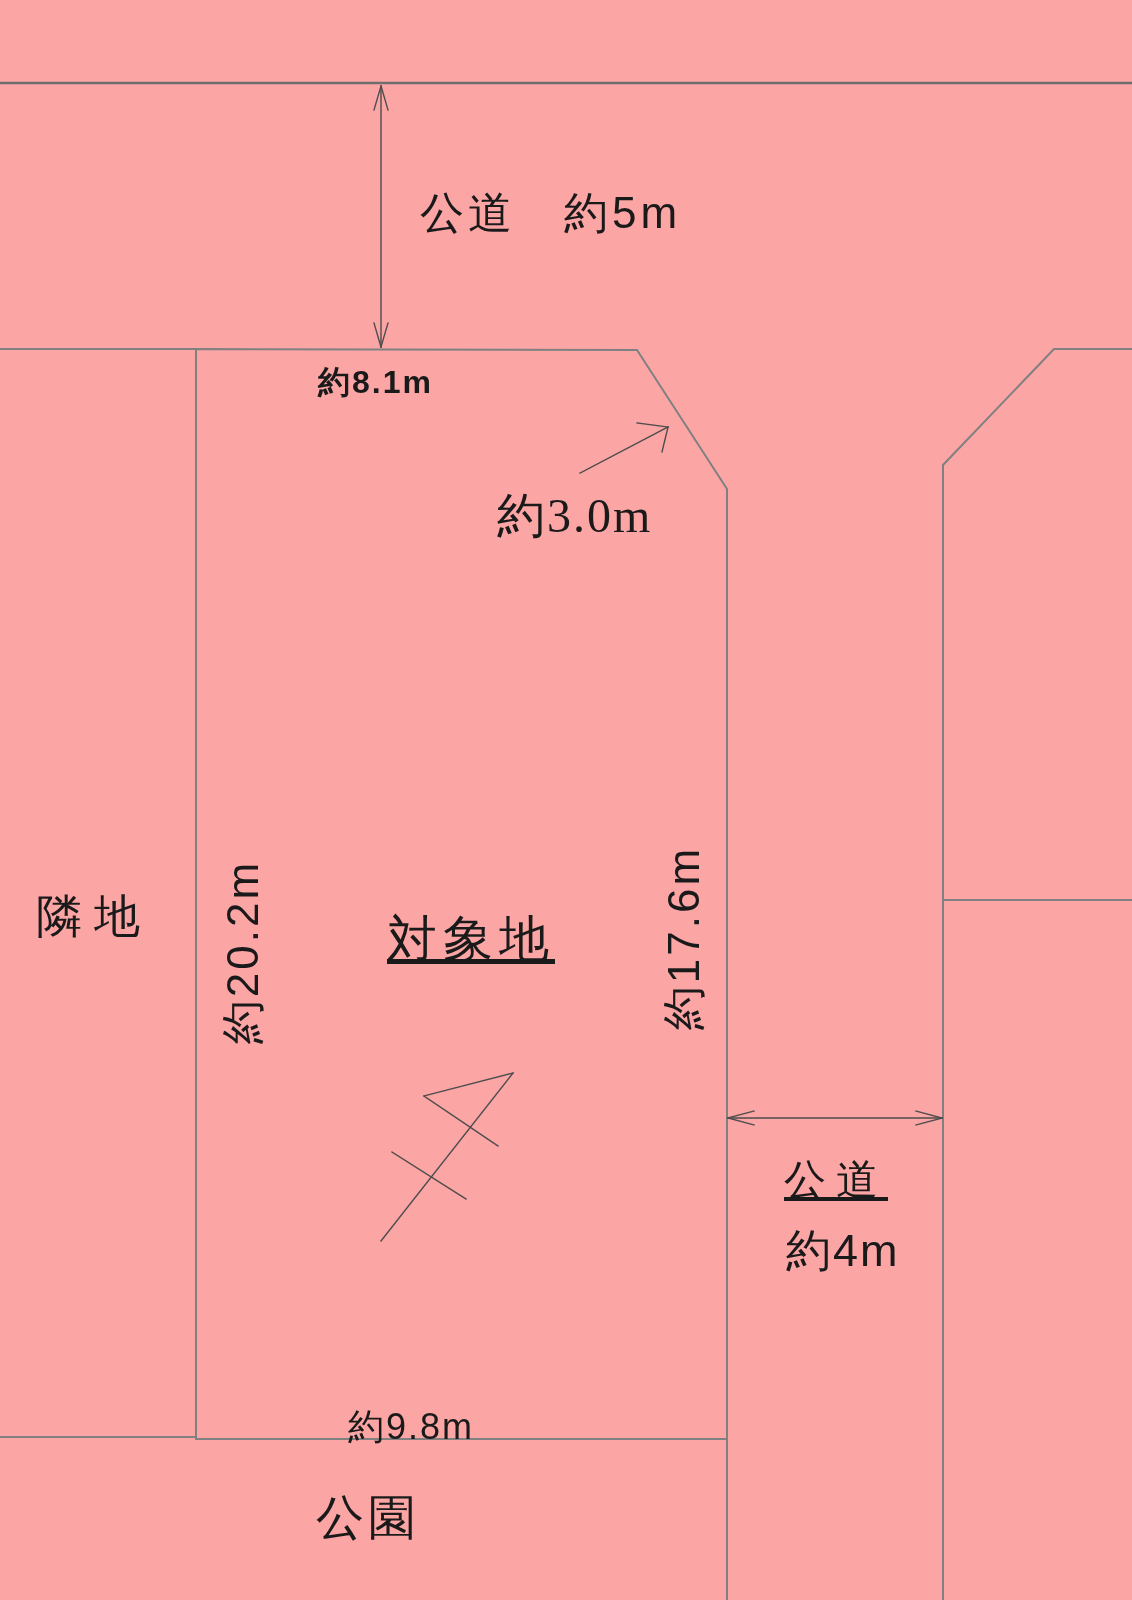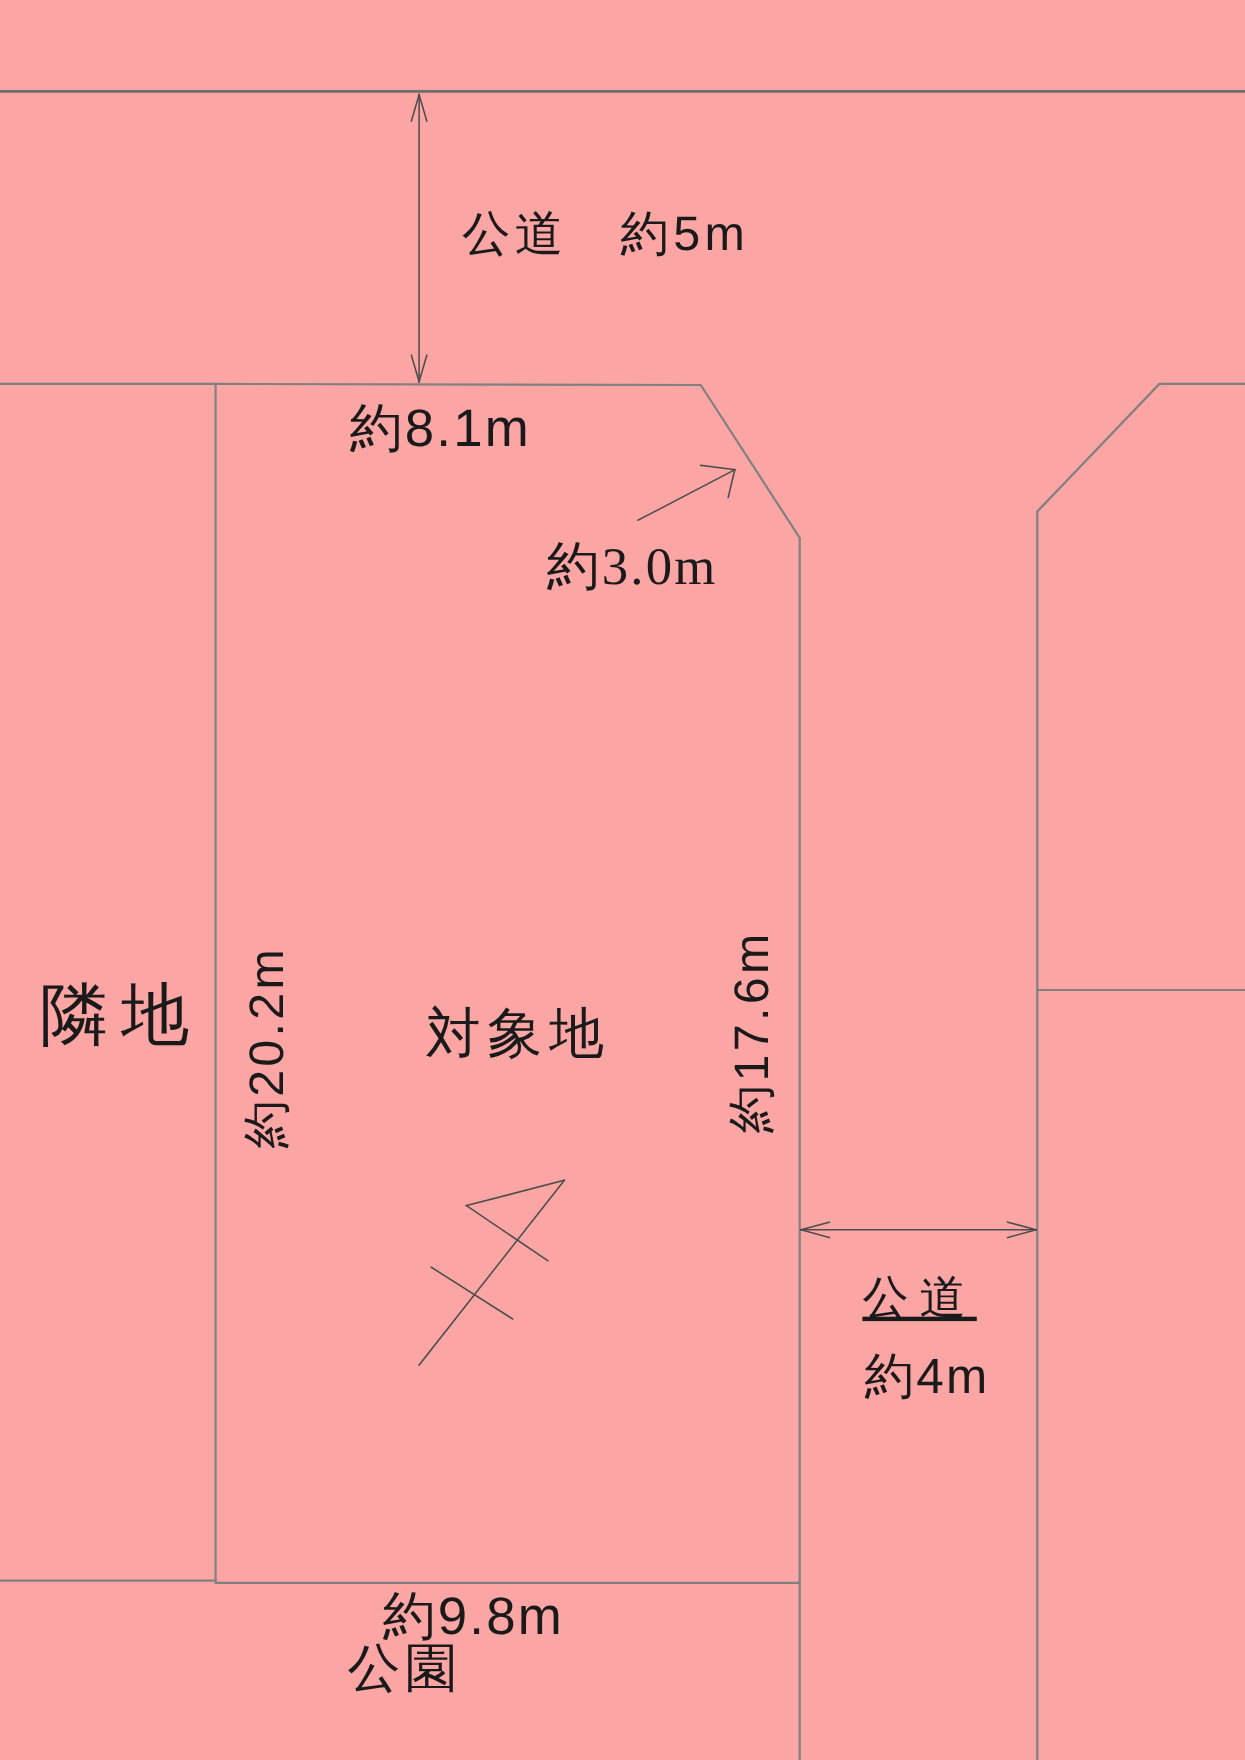--- a/index.html
+++ b/index.html
@@ -12,37 +12,37 @@
   }
   .linework{position:absolute;left:0;top:0;}
   .lbl{
     position:absolute;
     color:#1a1a1a;
     white-space:pre;
     line-height:1;
     font-family:"Liberation Sans","DejaVu Sans",sans-serif;
   }
   .lbl-top-road   {left:420px;top:191px;font-size:44px;letter-spacing:4px;}
-  .lbl-dim-top    {left:318px;top:366px;font-size:48px;letter-spacing:2px;}
+  .lbl-dim-top    {left:318px;top:366px;font-size:32px;letter-spacing:2px;font-weight:bold;}
   .lbl-dim-chamfer{left:497px;top:492px;font-size:48px;letter-spacing:2px;font-family:Liberation Serif, serif;}
-  .lbl-neighbor   {left:36px; top:893px;font-size:62px;letter-spacing:12px;}
-  .lbl-plot       {left:387px;top:914px;font-size:50px;letter-spacing:6px;}
+  .lbl-neighbor   {left:36px; top:893px;font-size:46px;letter-spacing:12px;}
+  .lbl-plot       {left:387px;top:914px;font-size:50px;letter-spacing:6px;text-decoration:underline;}
   .lbl-dim-left{
     left:115px;top:928px;width:260px;height:48px;
     font-size:44px;letter-spacing:3px;text-align:center;
     transform:rotate(-90deg);
   }
   .lbl-dim-right{
     left:556px;top:914px;width:260px;height:48px;
     font-size:44px;letter-spacing:3px;text-align:center;
     transform:rotate(-90deg);
   }
   .lbl-right-road {left:784px;top:1159px;font-size:42px;letter-spacing:10px;text-decoration:underline;}
   .lbl-right-road-w{left:786px;top:1228px;font-size:45px;letter-spacing:2px;}
-  .lbl-dim-bottom {left:348px;top:1446px;font-size:48px;letter-spacing:2px;}
+  .lbl-dim-bottom {left:348px;top:1409px;font-size:36px;letter-spacing:2px;}
   .lbl-park       {left:316px;top:1494px;font-size:48px;letter-spacing:4px;text-align:center;}
 </style>
 </head>
 <body>
 
 <div class="page">
 
   <svg class="linework" width="1132" height="1600" viewBox="0 0 1132 1600" fill="none" stroke-linecap="square">
 
     <line x1="0" y1="83" x2="1132" y2="83" stroke="#6e6e6e" stroke-width="2.5"></line>

